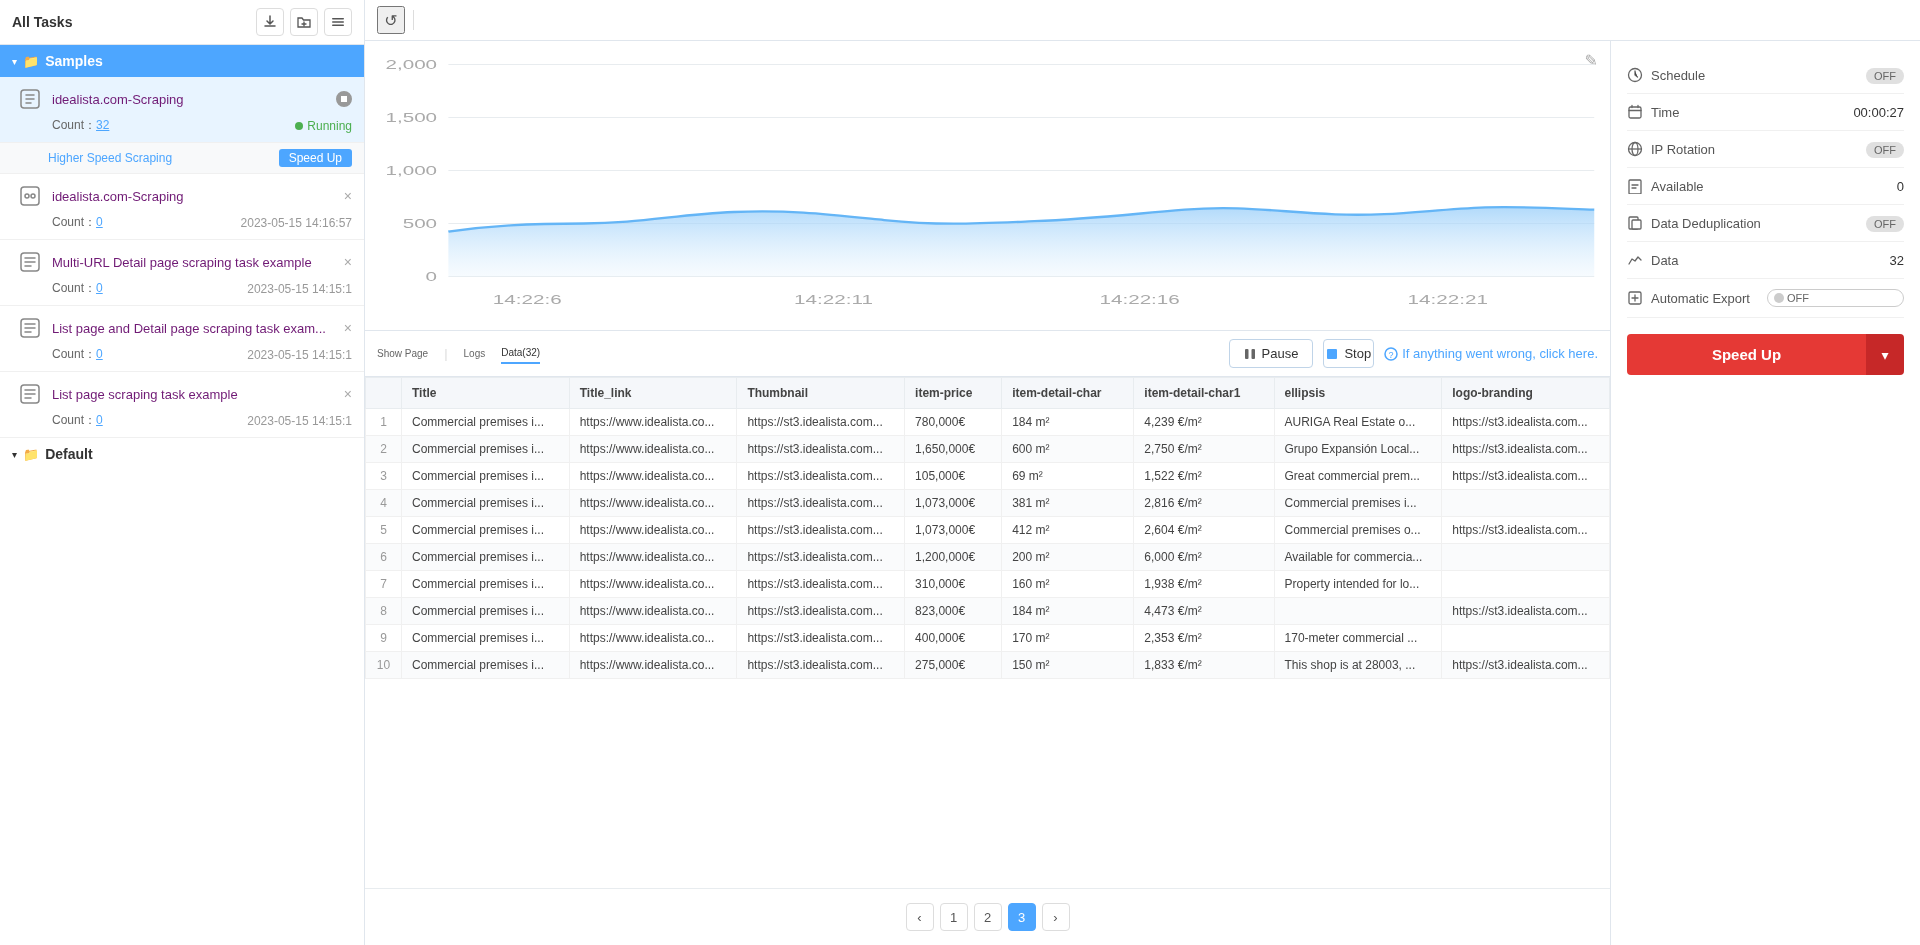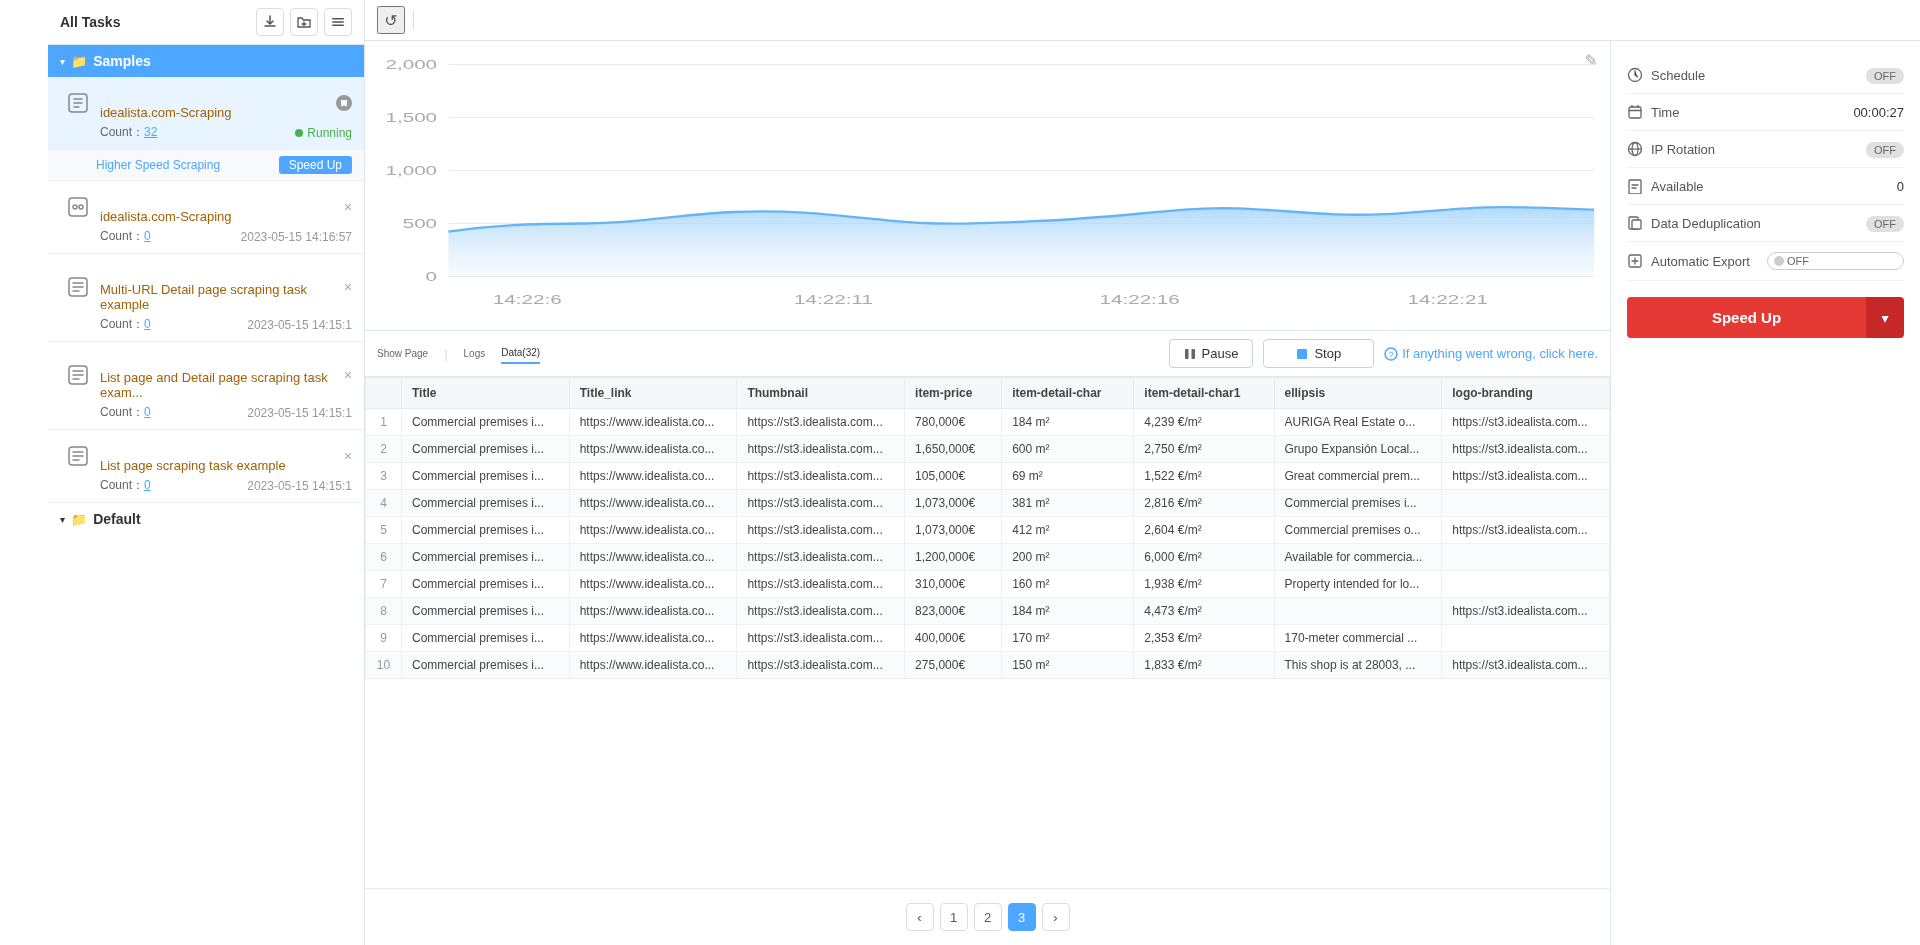--- a/index.html
+++ b/index.html
@@ -1,37 +1,37 @@
 <!DOCTYPE html>
 <html><head>
   <meta charset="utf-8">
   <style>
     * { box-sizing: border-box; margin: 0; padding: 0; }
     body { font-family: -apple-system, BlinkMacSystemFont, 'Segoe UI', Arial, sans-serif; font-size: 13px; background: #f0f4f8; color: #333; height: 945px; overflow: hidden; }
 
     .app-container { display: flex; height: 945px; }
 
     
-    .sidebar { width: 365px; background: #fff; border-right: 1px solid #e0e6ed; display: flex; flex-direction: column; flex-shrink: 0; padding-left: 48px; }
+    .sidebar { width: 365px; background: #fff; border-right: 1px solid #e0e6ed; display: flex; flex-direction: column; flex-shrink: 0; }
     .sidebar-header { display: flex; align-items: center; justify-content: space-between; padding: 8px 12px; border-bottom: 1px solid #e0e6ed; background: #fff; }
     .sidebar-title { font-weight: 600; color: #333; font-size: 14px; }
     .sidebar-actions { display: flex; gap: 6px; }
     .sidebar-action-btn { width: 28px; height: 28px; border: 1px solid #ddd; border-radius: 4px; background: #fff; cursor: pointer; display: flex; align-items: center; justify-content: center; color: #555; font-size: 14px; }
     .folder-header { display: flex; align-items: center; padding: 8px 12px; cursor: pointer; background: #4da6ff; color: #fff; }
     .folder-header.default { background: #fff; color: #333; }
     .folder-icon { margin-right: 6px; font-size: 13px; }
     .folder-name { font-weight: 600; font-size: 14px; }
     .folder-chevron { margin-right: 6px; font-size: 10px; }
 
     .task-item { padding: 8px 12px 8px 16px; border-bottom: 1px solid #f0f0f0; cursor: pointer; background: #fff; position: relative; }
     .task-item.active { background: #e8f4ff; }
     .task-item-top { display: flex; align-items: center; justify-content: space-between; }
     .task-item-left { display: flex; align-items: center; gap: 8px; }
     .task-icon { width: 28px; height: 28px; display: flex; align-items: center; justify-content: center; flex-shrink: 0; }
-    .task-name { font-size: 13px; color: #a16207; font-weight: 500; flex: 1; margin-top: 20px; }
+    .task-name { font-size: 13px; color: #701a75; font-weight: 500; flex: 1; }
     .task-stop-btn { width: 16px; height: 16px; border-radius: 50%; border: 2px solid #999; background: #999; display: flex; align-items: center; justify-content: center; cursor: pointer; }
     .task-stop-inner { width: 6px; height: 6px; background: #fff; }
     .task-close-btn { color: #aaa; font-size: 14px; cursor: pointer; }
     .task-item-bottom { display: flex; align-items: center; justify-content: space-between; margin-top: 4px; padding-left: 36px; }
     .task-count { color: #666; font-size: 12px; }
     .task-count-link { color: #4da6ff; text-decoration: underline; cursor: pointer; }
     .task-status { display: flex; align-items: center; gap: 4px; }
     .status-dot { width: 8px; height: 8px; border-radius: 50%; background: #4caf50; }
     .status-text { color: #4caf50; font-size: 12px; }
     .task-date { color: #999; font-size: 12px; }
@@ -58,21 +58,21 @@
     .chart-edit-btn { position: absolute; top: 10px; right: 12px; color: #aaa; cursor: pointer; font-size: 16px; }
     .chart-svg { width: 100%; height: 100%; }
 
     
     .tabs-bar { display: flex; align-items: center; padding: 8px 12px; background: #fff; border-bottom: 1px solid #e0e6ed; gap: 16px; }
     .tab-item { color: #666; cursor: pointer; padding: 4px 0; font-size: 10px; }
     .tab-item.active { color: #333; border-bottom: 2px solid #4da6ff; font-weight: 500; }
     .tab-divider { color: #ddd; }
     .tabs-right { margin-left: auto; display: flex; align-items: center; gap: 10px; }
     .pause-btn { display: flex; align-items: center; gap: 6px; border: 1px solid #c0d4e8; border-radius: 4px; padding: 6px 14px; cursor: pointer; background: #fff; color: #333; font-size: 13px; }
-    .stop-btn { display: flex; align-items: center; gap: 6px; border: 1px solid #c0d4e8; border-radius: 4px; padding: 6px 32px; cursor: pointer; background: #fff; color: #333; font-size: 13px; }
+    .stop-btn { display: flex; align-items: center; gap: 6px; border: 1px solid #c0d4e8; border-radius: 4px; padding: 6px 2px; cursor: pointer; background: #fff; color: #333; font-size: 13px; }
     .help-link { color: #4da6ff; font-size: 13px; cursor: pointer; display: flex; align-items: center; gap: 4px; }
 
     
     .data-table-wrapper { flex: 1; overflow: auto; background: #fff; }
     table { width: 100%; border-collapse: collapse; font-size: 12px; }
     thead th { background: #f5f7fa; border: 1px solid #e8ecef; padding: 8px 10px; text-align: left; font-weight: 600; color: #444; white-space: nowrap; position: sticky; top: 0; z-index: 1; }
     thead th:first-child { width: 36px; text-align: center; }
     tbody td { border: 1px solid #f0f0f0; padding: 6px 10px; color: #444; max-width: 140px; overflow: hidden; text-overflow: ellipsis; white-space: nowrap; }
     tbody tr:nth-child(even) { background: #fafbfc; }
     tbody td:first-child { text-align: center; color: #999; }
@@ -515,20 +515,29 @@
                 <rect x="2" y="2" width="9" height="12" rx="1" stroke="#666" stroke-width="1.3" fill="none"></rect>
                 <rect x="5" y="5" width="9" height="9" rx="1" stroke="#666" stroke-width="1.3" fill="white"></rect>
               </svg>
             <span>Data Deduplication</span>
           </div>
           <div class="info-value">
             <span class="toggle-off">OFF</span>
           </div>
         </div>
 
+        <div class="info-row">
+          <div class="info-label">
+            <svg width="16" height="16" viewBox="0 0 16 16">
+                <polyline points="2,12 5,7 8,9 11,5 14,8" stroke="#666" stroke-width="1.3" fill="none" stroke-linecap="round" stroke-linejoin="round"></polyline>
+              </svg>
+            <span>Data</span>
+          </div>
+          <div class="info-value">32</div>
+        </div>
 
         <div class="info-row">
           <div class="info-label">
             <svg width="16" height="16" viewBox="0 0 16 16">
                 <rect x="2" y="2" width="12" height="12" rx="1.5" stroke="#666" stroke-width="1.3" fill="none"></rect>
                 <path d="M8 5v6M5 8h6" stroke="#666" stroke-width="1.3" stroke-linecap="round"></path>
               </svg>
             <span>Automatic Export</span>
           </div>
           <div class="info-value">

